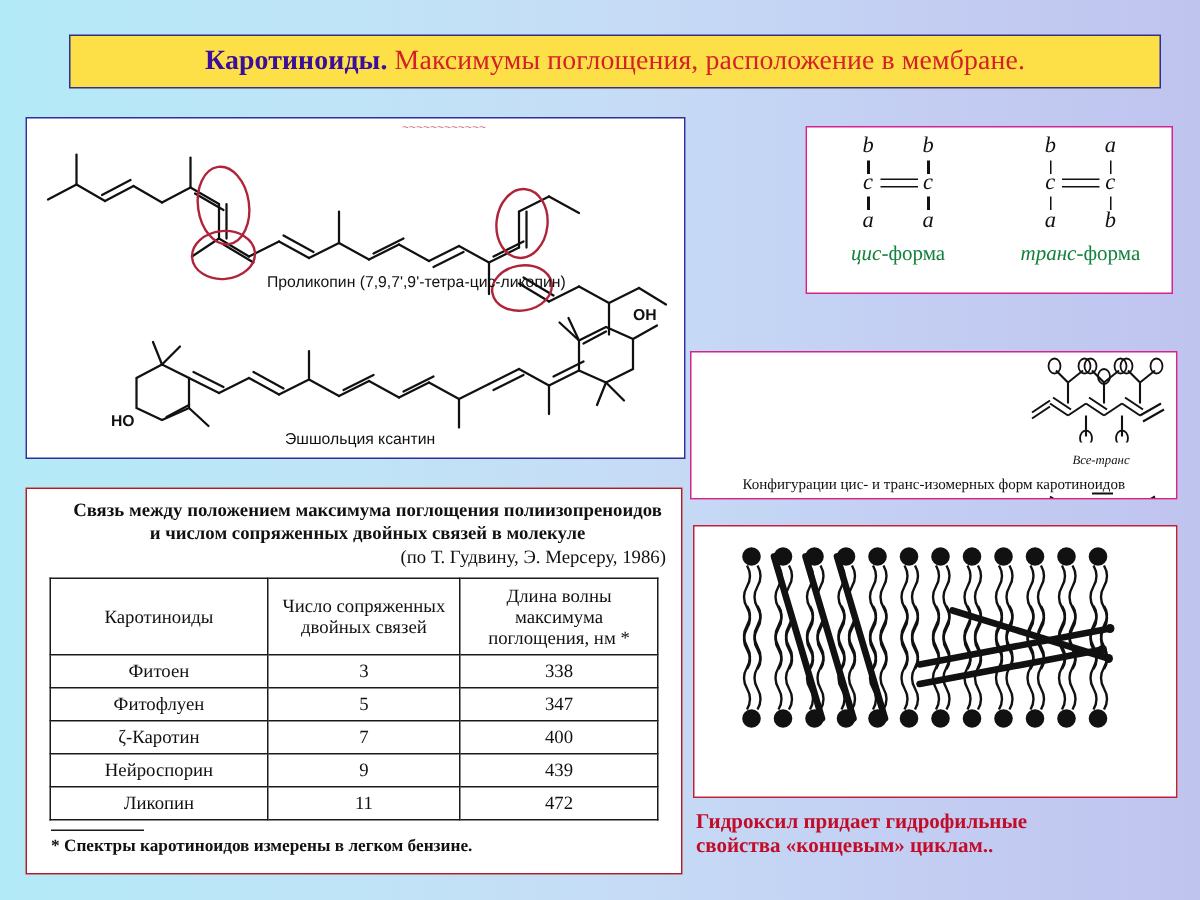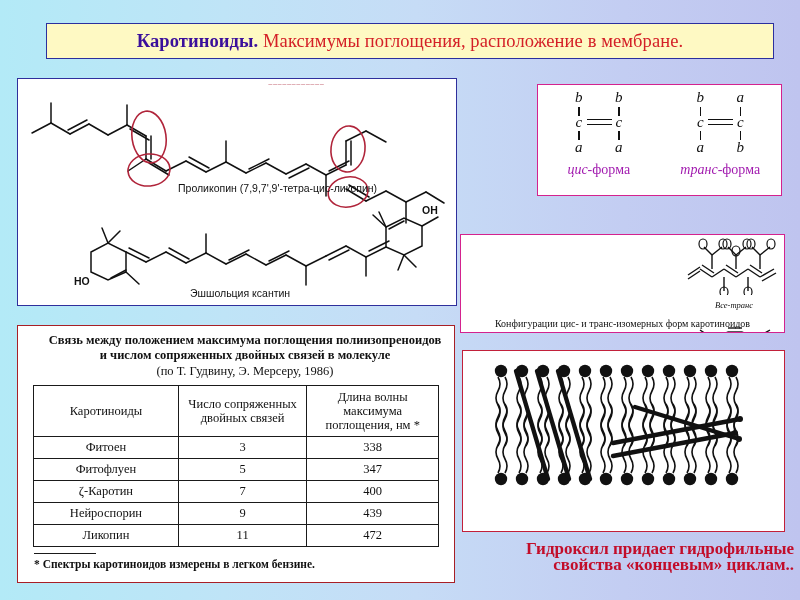--- a/index.html
+++ b/index.html
@@ -14,21 +14,21 @@
     font-family: "Liberation Serif", serif;
     background: linear-gradient(to right, #b3eaf7 0%, #bfe4f7 28%, #c6dcf6 52%, #c3cdf2 78%, #bfc4ef 100%);
     position: relative;
   }
 
   
   .title-box {
     position: absolute;
     left: 46px; top: 23px;
     width: 728px; height: 36px;
-    background: #fef9c3;
+    background: #fde047;
     border: 1.5px solid #2b2f9e;
     display: flex;
     align-items: center;
     justify-content: center;
     box-sizing: border-box;
   }
   .title-text {
     font-size: 18.5px;
     white-space: nowrap;
     letter-spacing: .1px;
@@ -105,21 +105,21 @@
     font-family: "Liberation Serif", serif;
     font-style: italic;
     font-size: 15px;
     color: #111;
     width: 14px; text-align: center;
   }
   .ct-v { position: absolute; width: 1.4px; background: #111; }
   .ct-h { position: absolute; height: 1.4px; background: #111; }
   .ct-name {
     font-size: 14px;
-    color: #a21caf;
+    color: #15803d;
     white-space: nowrap;
     margin-top: 1px;
   }
   .ital { font-style: italic; }
 
   
   #panel-isomers { left: 460px; top: 234px; width: 325px; height: 99px; }
   .iso-row {
     position: absolute;
     left: 0; top: 0; right: 0;
@@ -154,20 +154,21 @@
     color: #111;
   }
   .tbl-head .l1, .tbl-head .l2 {
     font-weight: bold;
     font-size: 12.5px;
     line-height: 15px;
   }
   .tbl-head .l3 {
     font-size: 12.5px;
     line-height: 16px;
+    text-align: right;
   }
   table.data {
     border-collapse: collapse;
     margin: 4px auto 0 auto;
     width: 406px;
     color: #111;
   }
   table.data th, table.data td {
     border: 1px solid #1a1a1a;
     text-align: center;
@@ -208,23 +209,22 @@
   .mem-names span:first-child { margin-left: 52px; }
   .mem-names span:last-child  { margin-left: 118px; }
 
   
   .bottom-note {
     position: absolute;
     left: 464px; top: 541px;
     width: 330px;
     color: #c20d2a;
     font-weight: bold;
-    font-size: 17px;
+    font-size: 14px;
     line-height: 16px;
-    text-align: right;
   }
 </style>
 </head>
 <body>
 
 <div class="title-box">
   <div class="title-text">
     <span class="title-strong">Каротиноиды.</span><span class="title-rest"> Максимумы поглощения, расположение в мембране.</span>
   </div>
 </div>

